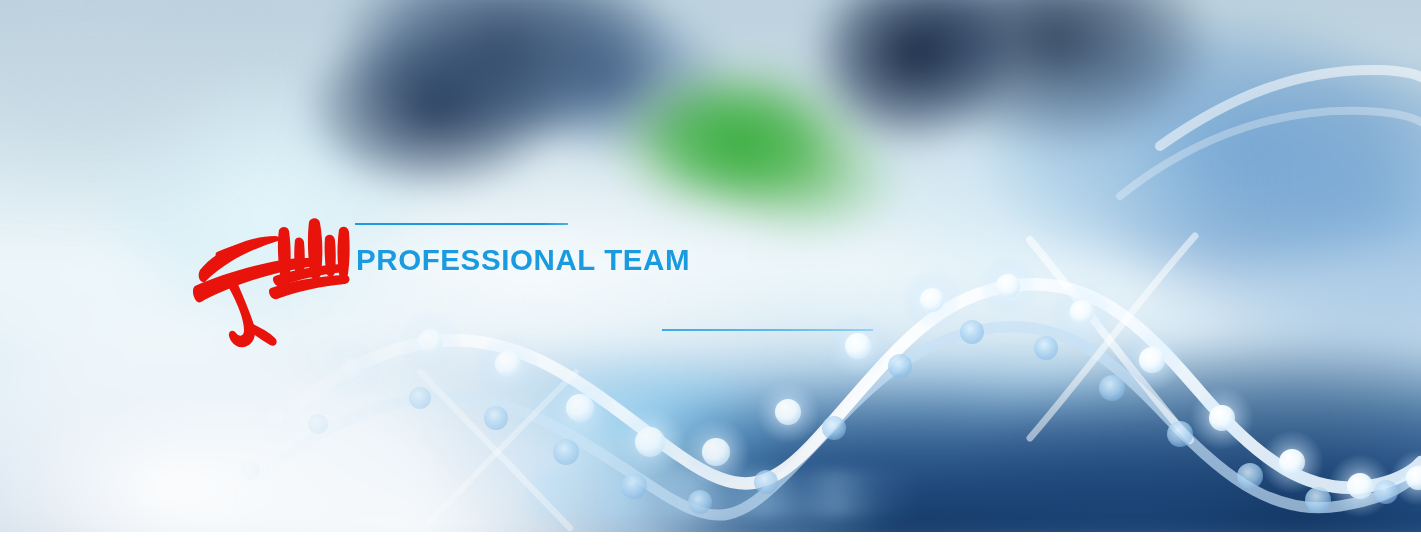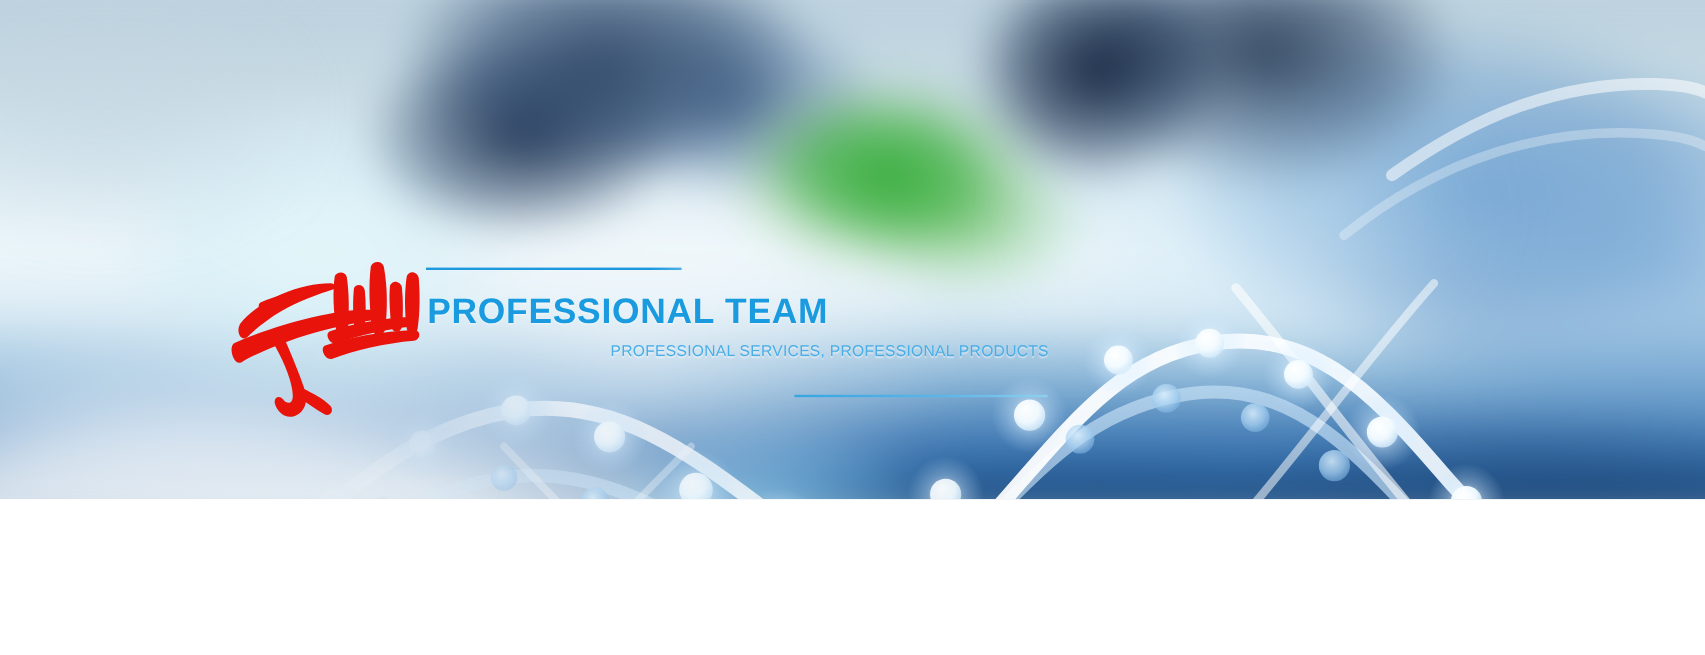--- a/index.html
+++ b/index.html
@@ -2,21 +2,21 @@
 <html lang="zh"><head>
 <meta charset="utf-8">
 <title>Professional Team Banner</title>
 <style>
   html,body{margin:0;padding:0;background:#fff;}
   *{box-sizing:border-box;}
 
   .banner{
     position:relative;
     width:1421px;
-    height:416px;
+    height:532px;
     overflow:hidden;
     font-family:"Liberation Sans","DejaVu Sans",sans-serif;
     background:#cfdde6;
   }
 
   
   .bg-base{
     position:absolute; inset:0;
     background:
       
@@ -409,17 +409,16 @@
                    C130,74 104,80 86,87 C80,89 75,78 80,76 Z"></path>
         </g>
       </svg>
     </div>
 
     <div class="rule rule-top"></div>
     <div class="rule rule-bottom"></div>
 
     <div class="headline">PROFESSIONAL TEAM</div>
 
-    <div class="subline">PROFESSIONAL SERVICES, PROFESSIONAL PRODUCTS</div>
 
 
   </div>
 </div>
 
 </body></html>

